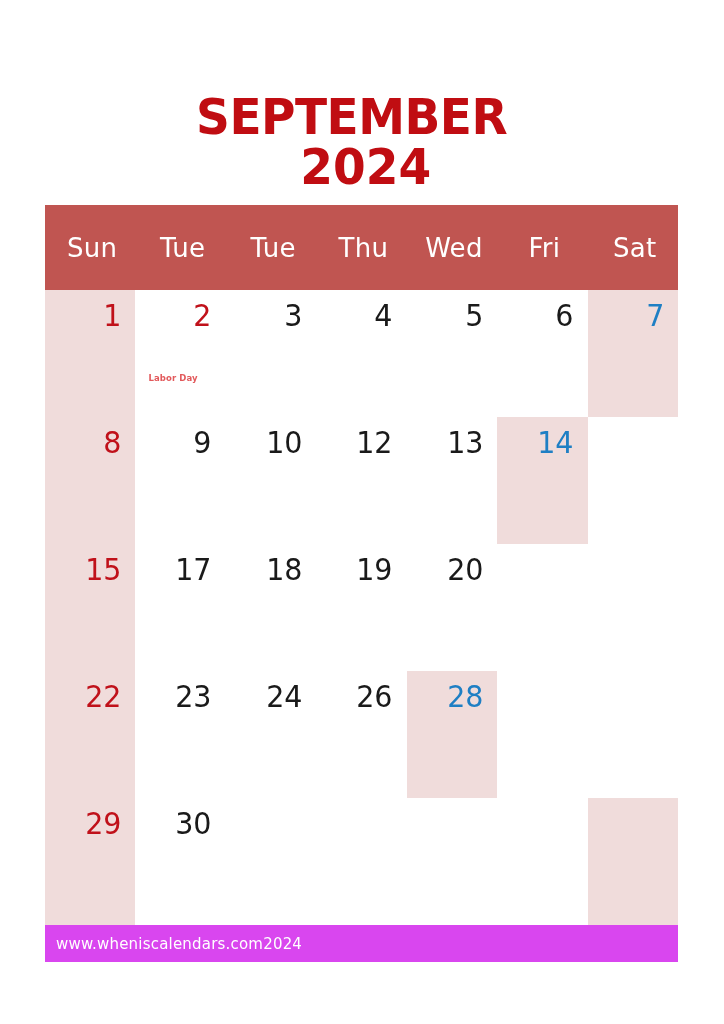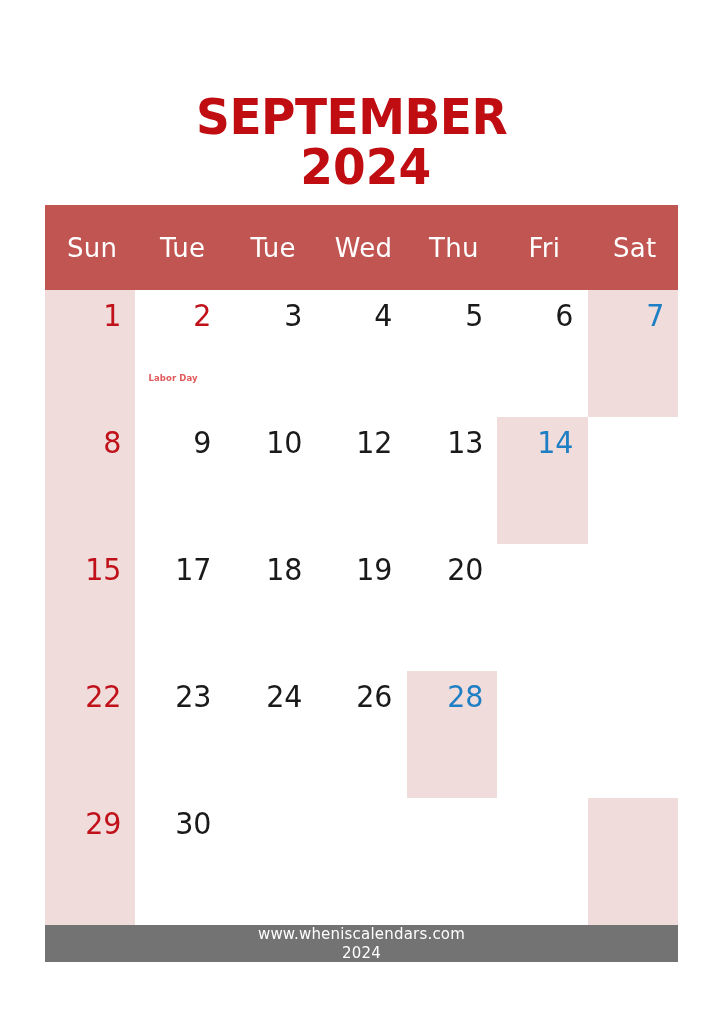--- a/index.html
+++ b/index.html
@@ -134,27 +134,25 @@
     text-align: center;
   }
 
   
   .footer {
     position: absolute;
     left: 45px;
     top: 925px;
     width: 633px;
     height: 37px;
-    background: #737373;
+    background: #d946ef;
     display: flex;
     align-items: center;
-    justify-content: space-between;
     box-sizing: border-box;
     padding: 0 11px;
-    flex-direction: column;
   }
   .footer-url {
     color: #ffffff;
     font-family: "DejaVu Sans", sans-serif;
     font-size: 15px;
     letter-spacing: 0.2px;
   }
   .footer-year {
     color: #ffffff;
     font-family: "DejaVu Sans", sans-serif;
@@ -170,22 +168,22 @@
   <div class="title-row">
     <div class="title-month">SEPTEMBER</div>
     <div class="title-year">2024</div>
   </div>
 
   <div class="calendar">
     <div class="weekday-header" id="weekday-header">
         <div class="weekday-cell">Sun</div>
         <div class="weekday-cell">Tue</div>
         <div class="weekday-cell">Tue</div>
+        <div class="weekday-cell">Thu</div>
         <div class="weekday-cell">Wed</div>
-        <div class="weekday-cell">Thu</div>
         <div class="weekday-cell">Fri</div>
         <div class="weekday-cell">Sat</div>
       </div>
     <div class="weeks" id="weeks-container">
         <div class="week-row">
           <div class="day-cell weekend">
             <span class="day-num sun">1</span>
           </div>
           <div class="day-cell">
             <span class="day-num holiday">2</span>

